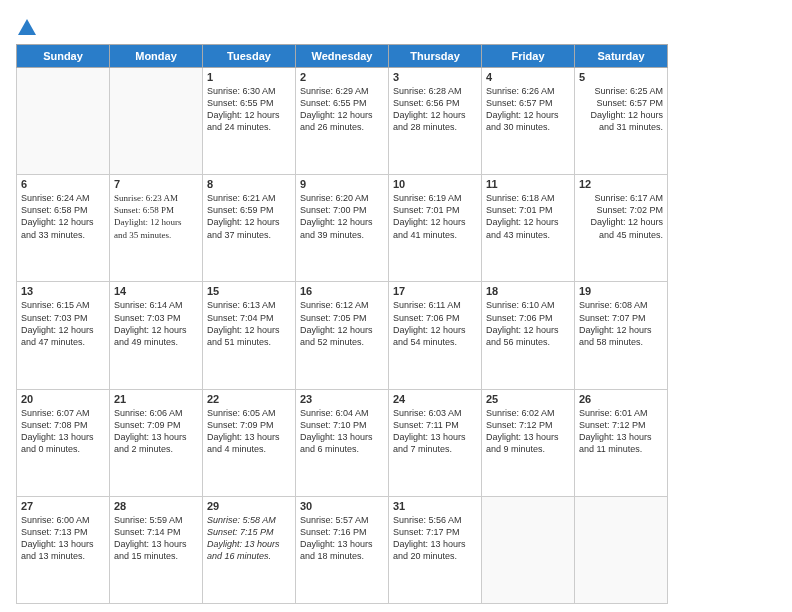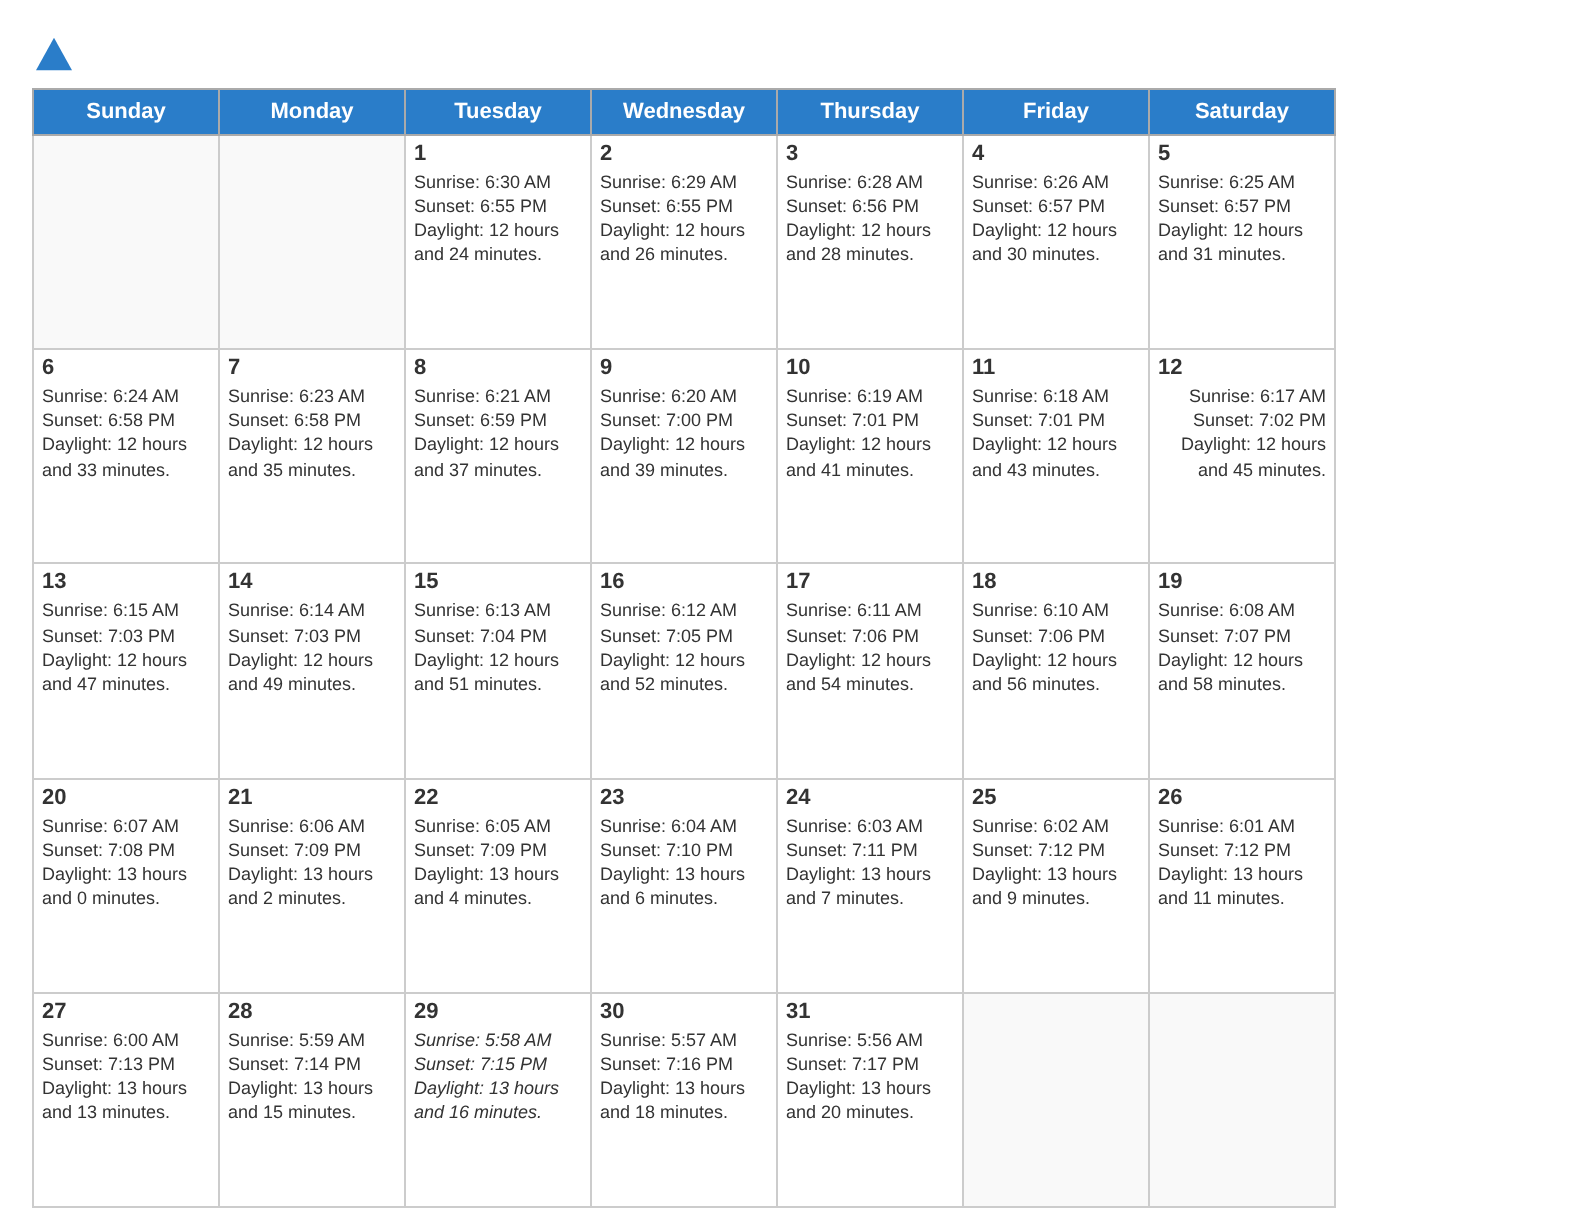--- a/index.html
+++ b/index.html
@@ -157,37 +157,37 @@
           </td>
           <td>
             <span class="day-num">4</span>
             <div class="cell-text" style="white-space: pre-line;">Sunrise: 6:26 AM
 Sunset: 6:57 PM
 Daylight: 12 hours
 and 30 minutes.</div>
           </td>
           <td>
             <span class="day-num">5</span>
-            <div class="cell-text" style="white-space: pre-line;">Sunrise: 6:25 AM
+            <div class="cell-text" style="white-space: pre-line; text-align: right;">Sunrise: 6:25 AM
 Sunset: 6:57 PM
 Daylight: 12 hours
 and 31 minutes.</div>
           </td>
         </tr>
         <tr>
           <td>
             <span class="day-num">6</span>
             <div class="cell-text" style="white-space: pre-line;">Sunrise: 6:24 AM
 Sunset: 6:58 PM
 Daylight: 12 hours
 and 33 minutes.</div>
           </td>
           <td>
             <span class="day-num">7</span>
-            <div class="cell-text" style="white-space: pre-line;">Sunrise: 6:23 AM
+            <div class="cell-text" style="white-space: pre-line; font-family: Liberation Serif, serif;">Sunrise: 6:23 AM
 Sunset: 6:58 PM
 Daylight: 12 hours
 and 35 minutes.</div>
           </td>
           <td>
             <span class="day-num">8</span>
             <div class="cell-text" style="white-space: pre-line;">Sunrise: 6:21 AM
 Sunset: 6:59 PM
 Daylight: 12 hours
 and 37 minutes.</div>

